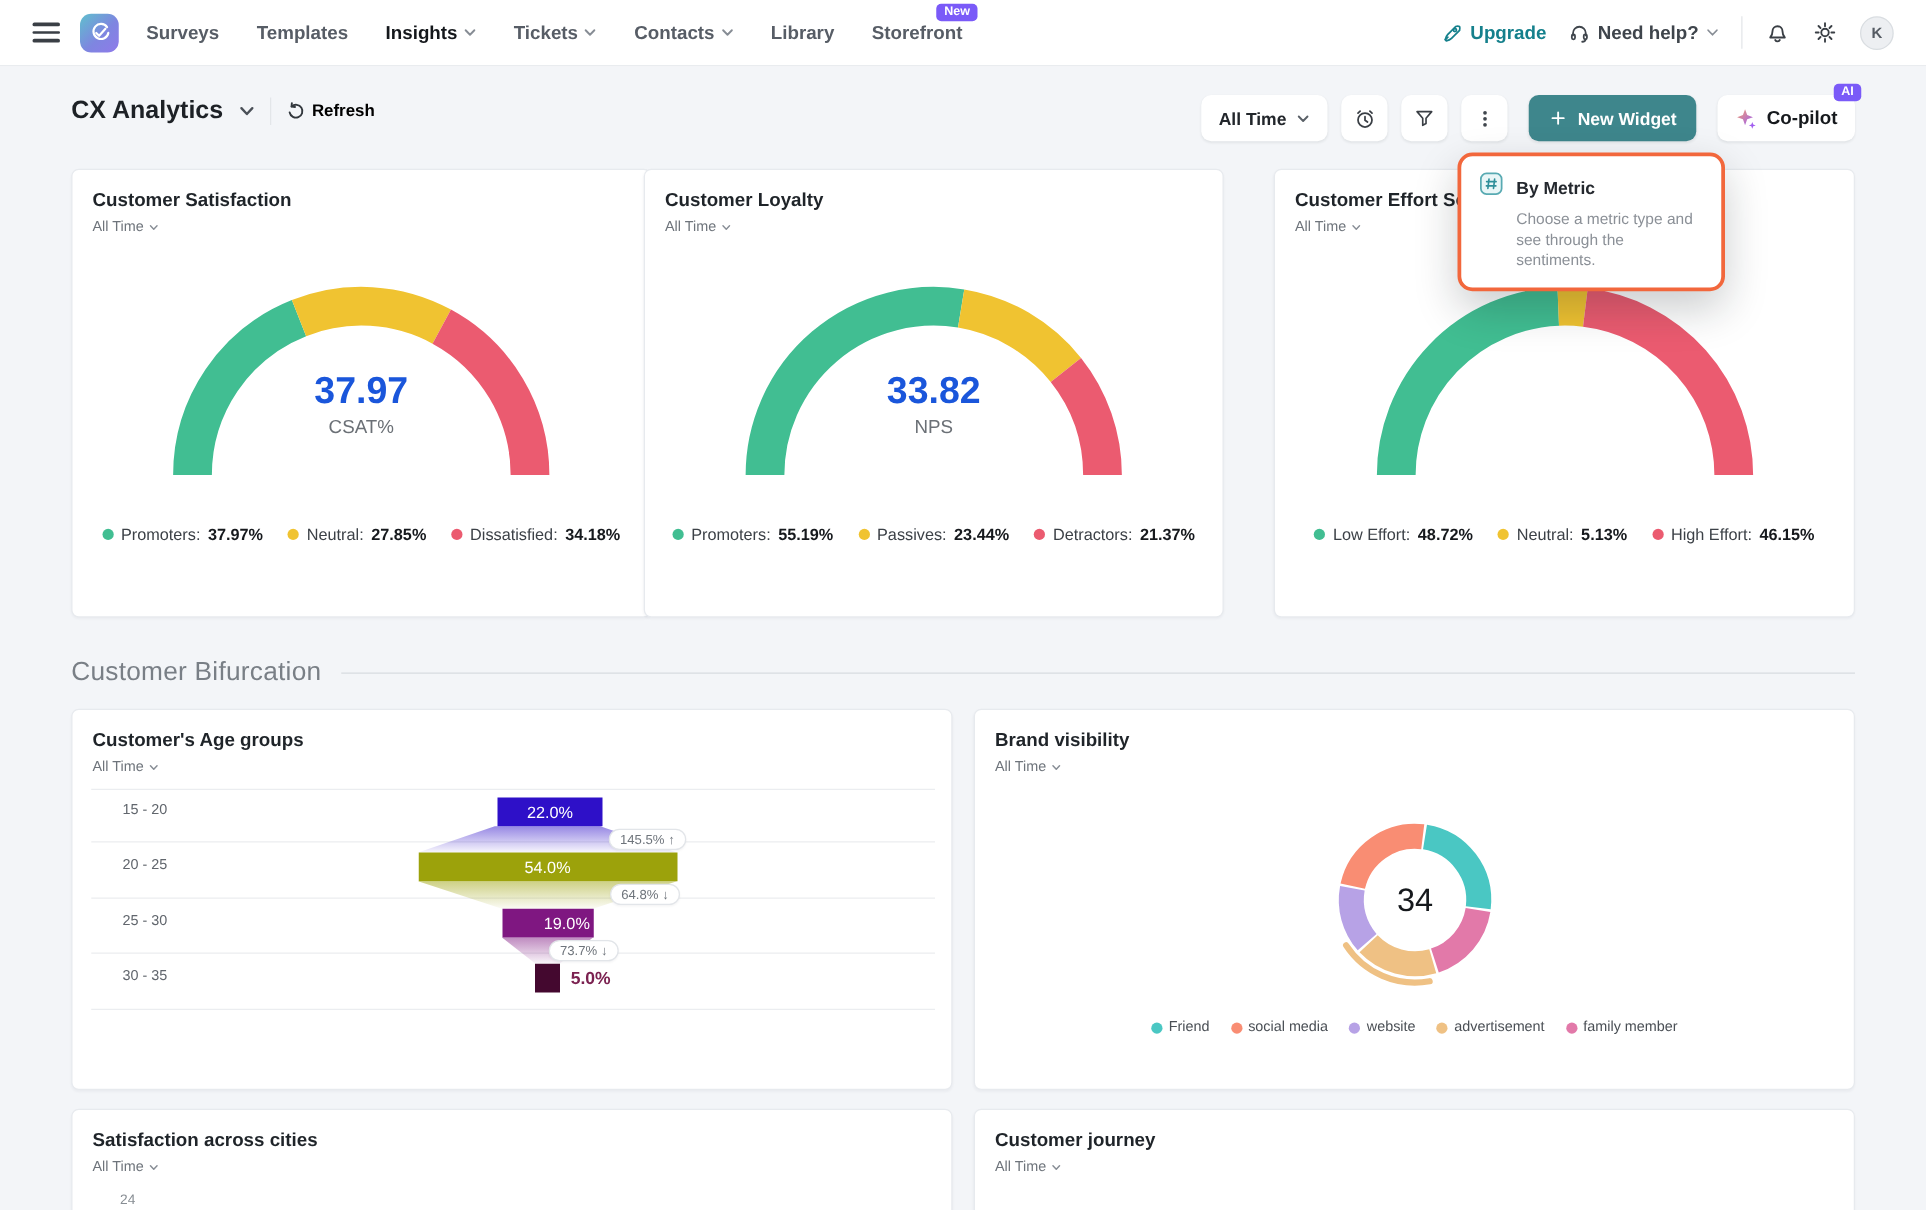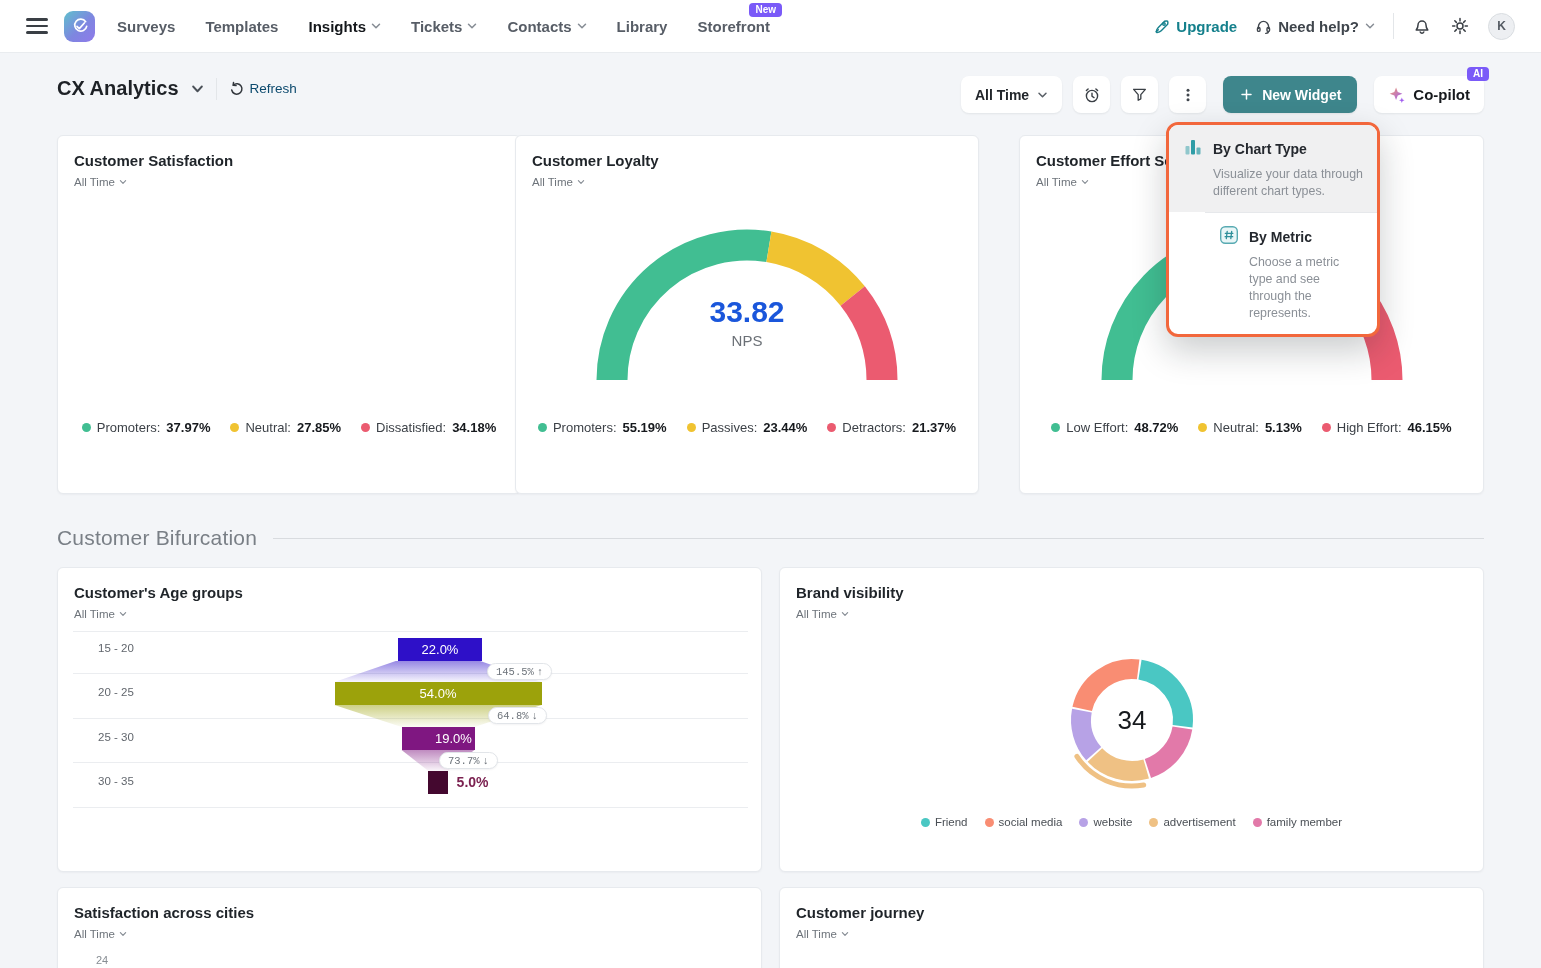--- a/index.html
+++ b/index.html
@@ -24,21 +24,21 @@
   .upgrade { display:flex; align-items:center; gap:6px; color:#15808c; font-weight:700; font-size:15px; cursor:pointer; }
   .helpbtn { display:flex; align-items:center; gap:6px; color:#3f454c; font-weight:600; font-size:15px; cursor:pointer; }
   .vdiv { width:1px; height:26px; background:#e3e6e9; }
   .bareicon { background:none; border:none; cursor:pointer; display:flex; align-items:center; }
   .avatar { width:27px; height:27px; border-radius:50%; background:#edeff2; border:1px solid #d9dde1;
             display:flex; align-items:center; justify-content:center; font-size:12px; font-weight:700; color:#555b63; cursor:pointer; }
 
   
   #page-header-left { position:absolute; left:57px; top:77px; display:flex; align-items:center; gap:12px; z-index:5; }
   #page-title { font-size:20px; font-weight:700; color:#1d2126; }
-  .refresh { display:flex; align-items:center; gap:6px; font-size:13.5px; font-weight:400; color:#0c4a6e; cursor:pointer; }
+  .refresh { display:flex; align-items:center; gap:6px; font-size:13.5px; font-weight:700; color:#000000; cursor:pointer; }
   #page-header-right { position:absolute; right:57px; top:76px; display:flex; align-items:center; gap:11px; z-index:5; }
   .wbtn { height:37px; background:#fff; border:none; border-radius:8px; box-shadow:0 1px 2px rgba(27,36,44,.08);
           display:flex; align-items:center; justify-content:center; cursor:pointer; font-family:inherit; }
   .time-btn { padding:0 14px; gap:8px; font-size:14px; font-weight:700; color:#22262b; }
   .sqbtn { width:37px; }
   .primary-btn { background:#3e868c; color:#fff; padding:0 16px; gap:8px; font-size:14px; font-weight:700; margin-left:6px; }
   .copilot-btn { position:relative; padding:0 14px; gap:7px; font-size:15px; font-weight:700; color:#16191d; margin-left:6px; }
   .ai-badge { position:absolute; top:-9px; right:-5px; background:#7a5af8; color:#fff; font-size:10px; font-weight:700;
               padding:1px 6px 2px; border-radius:4px; }
 
@@ -74,21 +74,21 @@
   .section-line { flex:1; height:1px; background:#d8dbdf; }
 
   
   #funnel-chart { position:absolute; left:15px; top:63px; width:675px; height:180px; }
   .gridline { position:absolute; left:0; right:0; height:1px; background:#ebedf0; }
   .funnel-bar { position:absolute; height:23px; display:flex; align-items:center; justify-content:center;
                 color:#fff; font-size:13px; }
   .funnel-cat { position:absolute; left:25px; font-size:11.5px; color:#61666d; }
   .funnel-badge { position:absolute; display:flex; align-items:center; gap:3px; background:#fff;
                   border:1px solid #e2e5e9; border-radius:10px; padding:1.5px 8px; font-size:10.5px; color:#6e747b;
-                  box-shadow:0 1px 2px rgba(16,24,40,.05);font-family:Liberation Mono, monospace; }
+                  box-shadow:0 1px 2px rgba(16,24,40,.05); }
   .funnel-last-label { position:absolute; font-size:14px; font-weight:700; color:#7b2150; }
   .chart-caption { position:absolute; left:0; right:0; top:258px; text-align:center; font-size:12.5px; color:#53585e; }
 
   
   #donut-wrap { position:absolute; left:0; right:0; top:70px; display:flex; justify-content:center; }
   #donut-legend { position:absolute; left:0; right:0; top:248px; display:flex; justify-content:center; gap:17px;
                   font-size:11.5px; color:#4a4f55; }
   #donut-legend .legend-item { gap:5px; cursor:pointer; }
   .donut-center { font-size:26px; fill:#16191d; }
 
@@ -248,20 +248,29 @@
 
 <div id="gauge-row">
       <section class="card" style="left: 57px; top: 135px; width: 464px; height: 359px;">
         <h3 class="card-title">Customer Satisfaction</h3>
         <div class="time-filter">
           <span>All Time</span>
           <svg width="8" height="6" viewBox="0 0 10 8">
             <polyline points="1.5,2.2 5,5.8 8.5,2.2" fill="none" stroke="#878d95" stroke-width="1.5" stroke-linecap="round" stroke-linejoin="round"></polyline>
           </svg>
         </div>
+        <div class="gauge-wrap">
+          <svg width="340" height="172" viewBox="0 0 340 172">
+            <path d="M 35.0 162.0 A 135 135 0 0 1 120.2 36.5" fill="none" stroke="#41be92" stroke-width="31"></path>
+            <path d="M 120.2 36.5 A 135 135 0 0 1 234.4 43.3" fill="none" stroke="#f0c331" stroke-width="31"></path>
+            <path d="M 234.4 43.3 A 135 135 0 0 1 305.0 162.0" fill="none" stroke="#eb5b70" stroke-width="31"></path>
+            <text x="170" y="104" text-anchor="middle" fill="#1a56db" class="gauge-value">37.97</text>
+            <text x="170" y="128" text-anchor="middle" class="gauge-sublabel">CSAT%</text>
+          </svg>
+        </div>
         <div class="gauge-legend">
           <span class="legend-item">
             <span class="dot" style="background: rgb(65, 190, 146);"></span>
             <span>Promoters: </span>
             <b>37.97%</b>
           </span>
           <span class="legend-item">
             <span class="dot" style="background: rgb(240, 195, 49);"></span>
             <span>Neutral: </span>
             <b>27.85%</b>
@@ -337,36 +346,27 @@
           <span class="legend-item">
             <span class="dot" style="background: rgb(235, 91, 112);"></span>
             <span>High Effort: </span>
             <b>46.15%</b>
           </span>
         </div>
       </section>
     </div>
 
 <div id="new-widget-menu">
-      <div class="menu-item highlighted">
-        <span class="menu-icon"><svg width="20" height="20" viewBox="0 0 20 20">
-            <rect x="2.5" y="9" width="4" height="8.5" rx="1" fill="#2f9da7" opacity=".5"></rect>
-            <rect x="8" y="3" width="4" height="14.5" rx="1" fill="#2f9da7"></rect>
-            <rect x="13.5" y="10.5" width="4" height="7" rx="1" fill="#2f9da7" opacity=".72"></rect>
-          </svg></span>
-        <div class="menu-item-title">By Chart Type</div>
-        <div class="menu-item-desc">Visualize your data through different chart types.</div>
-      </div>
       <div class="menu-item">
         <span class="menu-icon"><svg width="20" height="20" viewBox="0 0 20 20">
             <rect x="1.7" y="1.7" width="16.6" height="16.6" rx="4.5" fill="#e9f6f7" stroke="#58aab2" stroke-width="1.4"></rect>
             <path d="M8.2 6.3l-.9 7.4M12.7 6.3l-.9 7.4M6.3 8.3h7.6M6.1 11.7h7.6" fill="none" stroke="#2f8f9a" stroke-width="1.3" stroke-linecap="round"></path>
           </svg></span>
         <div class="menu-item-title">By Metric</div>
-        <div class="menu-item-desc">Choose a metric type and see through the represents.</div>
+        <div class="menu-item-desc">Choose a metric type and see through the sentiments.</div>
       </div>
     </div>
 
 <div id="section-header">
   <h2 id="section-title">Customer Bifurcation</h2>
   <div class="section-line"></div>
 </div>
 
 <section class="card" style="left:57px; top:567px; width:705px; height:305px;">
   <h3 class="card-title">Customer's Age groups</h3>

